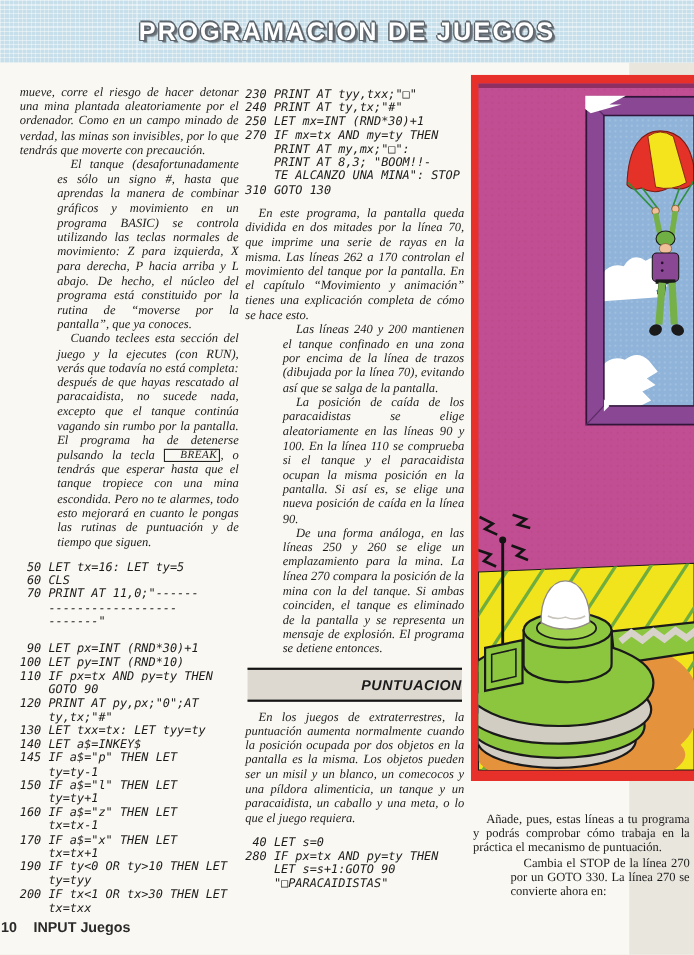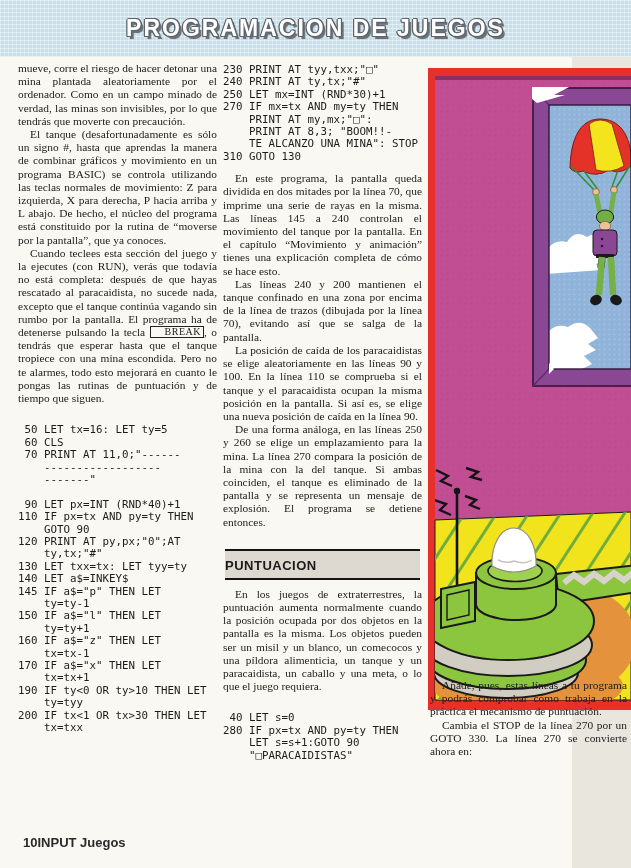--- a/index.html
+++ b/index.html
@@ -11,43 +11,43 @@
       repeating-linear-gradient(0deg, rgba(255,255,255,.45) 0 1px, transparent 1px 4px),
       repeating-linear-gradient(90deg, rgba(255,255,255,.35) 0 1px, transparent 1px 4px),
       #c7dfea;
     display:flex;align-items:center;justify-content:center;}
   .banner h1{margin:0;font-family:"Liberation Sans",sans-serif;font-weight:800;font-size:23px;
     letter-spacing:2px;color:#ffffff;
     text-shadow:1.2px 0 0 #5d646b,-1.2px 0 0 #5d646b,0 1.2px 0 #5d646b,0 -1.2px 0 #5d646b,
       1px 1px 0 #5d646b,-1px 1px 0 #5d646b,1px -1px 0 #5d646b,
       2.5px 2.5px 0 #6a7178,3px 3px 1px rgba(90,96,102,.6);}
   
-  .col{position:absolute;top:62px;width:199px;}
+  .col{position:absolute;top:78px;width:199px;font-style:italic;}
   .col-left{left:18px;}
   .col-mid{left:223px;}
   .prose{margin:0;text-align:justify;font-size:11.4px;line-height:13.2px;}
   .prose.indent{text-indent:12px;}
-  .prose + .prose{margin-top:0;}
+  .prose + .prose{margin-top:0;margin-left:34px;}
   .keycap{display:inline-block;border:1.4px solid #222;padding:0 2px;line-height:10px;
     font-size:10px;letter-spacing:.5px;transform:translateY(-1px);}
-  .code{margin-top:19px;font-family:"DejaVu Sans Mono",monospace;font-size:10.8px;
+  .code{margin-top:9px;font-family:"DejaVu Sans Mono",monospace;font-size:10.8px;
     line-height:12.4px;color:#1c1c1c;}
   .code .code-line{white-space:pre;min-height:12.4px;}
-  .section-box{margin:20px 2px 8px 2px;border-top:2.5px solid #141414;border-bottom:2.5px solid #141414;
-    background:#ddd9d0;text-align:left;padding:5px 0 4px 0;}
+  .section-box{margin:9px 2px 8px 2px;border-top:2.5px solid #141414;border-bottom:2.5px solid #141414;
+    background:#ddd9d0;text-align:right;padding:5px 0 4px 0;}
   .section-box span{font-family:"Liberation Sans",sans-serif;font-weight:bold;font-size:13px;
     letter-spacing:.5px;color:#1a1a1a;}
   
   .illu{position:absolute;left:428px;top:68px;width:203px;height:642px;}
   .illu svg{display:block;width:203px;height:642px;}
   
-  .col-right-text{position:absolute;left:430px;top:679px;width:197px;}
-  
-  .footer{position:absolute;left:23px;top:835px;font-family:"Liberation Sans",sans-serif;
-    font-weight:bold;font-size:13px;color:#2a2a2a;display:flex;align-items:baseline;}
+  .col-right-text{position:absolute;left:430px;top:739px;width:197px;}
+  
+  .footer{position:absolute;left:1px;top:835px;font-family:"Liberation Sans",sans-serif;
+    font-weight:bold;font-size:13px;color:#2a2a2a;display:flex;gap:15px;align-items:baseline;}
 </style>
 </head>
 <body>
 
 <div class="page">
 
   <div class="banner">
     <h1>PROGRAMACION DE JUEGOS</h1>
   </div>
 
@@ -55,21 +55,22 @@
     <p class="prose">mueve, corre el riesgo de hacer detonar una mina plantada aleatoriamente por el ordenador. Como en un campo minado de verdad, las minas son invisibles, por lo que tendrás que moverte con precaución.</p>
     <p class="prose indent">El tanque (desafortunadamente es sólo un signo #, hasta que aprendas la manera de combinar gráficos y movimiento en un programa BASIC) se controla utilizando las teclas normales de movimiento: Z para izquierda, X para derecha, P hacia arriba y L abajo. De hecho, el núcleo del programa está constituido por la rutina de “moverse por la pantalla”, que ya conoces.</p>
     <p class="prose indent"><span>Cuando teclees esta sección del juego y la ejecutes (con RUN), verás que todavía no está completa: después de que hayas rescatado al paracaidista, no sucede nada, excepto que el tanque continúa vagando sin rumbo por la pantalla. El programa ha de detenerse pulsando la tecla </span><span class="keycap">BREAK</span><span>, o tendrás que esperar hasta que el tanque tropiece con una mina escondida. Pero no te alarmes, todo esto mejorará en cuanto le pongas las rutinas de puntuación y de tiempo que siguen.</span></p>
     <div class="code">
         <div class="code-line"> 50 LET tx=16: LET ty=5</div>
         <div class="code-line"> 60 CLS</div>
         <div class="code-line"> 70 PRINT AT 11,0;"------</div>
         <div class="code-line">    ------------------</div>
         <div class="code-line">    -------"</div>
         <div class="code-line"></div>
-        <div class="code-line"> 90 LET px=INT (RND*40)+1</div>
+        <div class="code-line"> 90 LET px=INT (RND*30)+1</div>
+        <div class="code-line">100 LET py=INT (RND*10)</div>
         <div class="code-line">110 IF px=tx AND py=ty THEN</div>
         <div class="code-line">    GOTO 90</div>
         <div class="code-line">120 PRINT AT py,px;"0";AT</div>
         <div class="code-line">    ty,tx;"#"</div>
         <div class="code-line">130 LET txx=tx: LET tyy=ty</div>
         <div class="code-line">140 LET a$=INKEY$</div>
         <div class="code-line">145 IF a$="p" THEN LET</div>
         <div class="code-line">    ty=ty-1</div>
         <div class="code-line">150 IF a$="l" THEN LET</div>
         <div class="code-line">    ty=ty+1</div>
@@ -89,21 +90,21 @@
         <div class="code-line">230 PRINT AT tyy,txx;"□"</div>
         <div class="code-line">240 PRINT AT ty,tx;"#"</div>
         <div class="code-line">250 LET mx=INT (RND*30)+1</div>
         <div class="code-line">270 IF mx=tx AND my=ty THEN</div>
         <div class="code-line">    PRINT AT my,mx;"□":</div>
         <div class="code-line">    PRINT AT 8,3; "BOOM!!-</div>
         <div class="code-line">    TE ALCANZO UNA MINA": STOP</div>
         <div class="code-line">310 GOTO 130</div>
       </div>
     <div style="height:9px;"></div>
-    <p class="prose indent">En este programa, la pantalla queda dividida en dos mitades por la línea 70, que imprime una serie de rayas en la misma. Las líneas 145 a 240 controlan el movimiento del tanque por la pantalla. En el capítulo “Movimiento y animación” tienes una explicación completa de cómo se hace esto.</p>
+    <p class="prose indent">En este programa, la pantalla queda dividida en dos mitades por la línea 70, que imprime una serie de rayas en la misma. Las líneas 262 a 170 controlan el movimiento del tanque por la pantalla. En el capítulo “Movimiento y animación” tienes una explicación completa de cómo se hace esto.</p>
     <p class="prose indent">Las líneas 240 y 200 mantienen el tanque confinado en una zona por encima de la línea de trazos (dibujada por la línea 70), evitando así que se salga de la pantalla.</p>
     <p class="prose indent">La posición de caída de los paracaidistas se elige aleatoriamente en las líneas 90 y 100. En la línea 110 se comprueba si el tanque y el paracaidista ocupan la misma posición en la pantalla. Si así es, se elige una nueva posición de caída en la línea 90.</p>
     <p class="prose indent">De una forma análoga, en las líneas 250 y 260 se elige un emplazamiento para la mina. La línea 270 compara la posición de la mina con la del tanque. Si ambas coinciden, el tanque es eliminado de la pantalla y se representa un mensaje de explosión. El programa se detiene entonces.</p>
     <div class="section-box">
       <span>PUNTUACION</span>
     </div>
     <p class="prose indent">En los juegos de extraterrestres, la puntuación aumenta normalmente cuando la posición ocupada por dos objetos en la pantalla es la misma. Los objetos pueden ser un misil y un blanco, un comecocos y una píldora alimenticia, un tanque y un paracaidista, un caballo y una meta, o lo que el juego requiera.</p>
     <div class="code">
         <div class="code-line"> 40 LET s=0</div>
         <div class="code-line">280 IF px=tx AND py=ty THEN</div>

